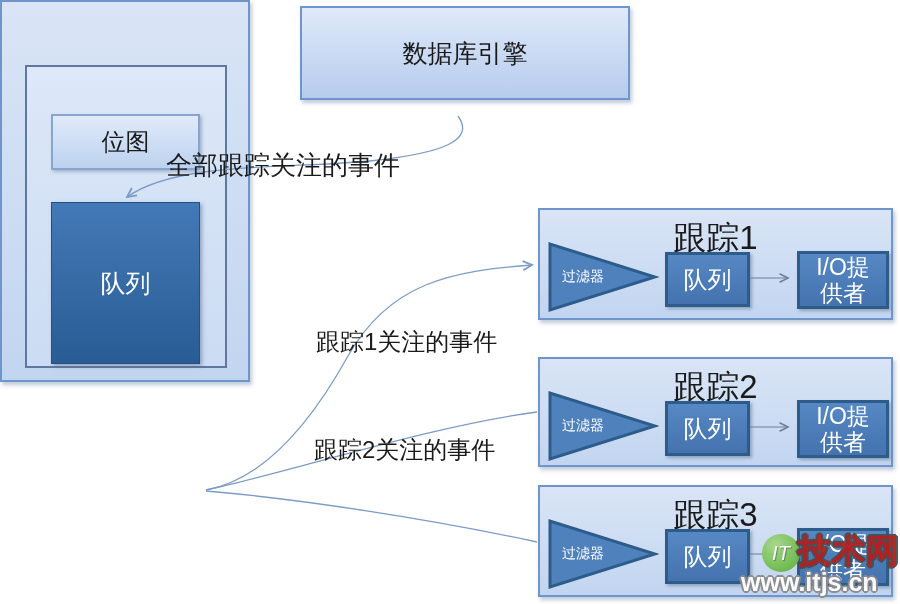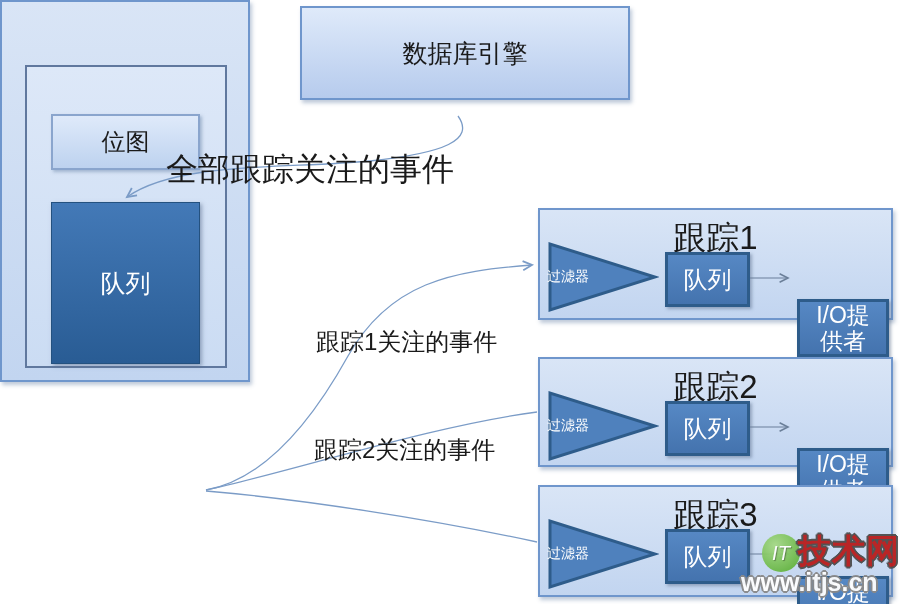--- a/index.html
+++ b/index.html
@@ -45,30 +45,30 @@
     border:1px solid #24517f;color:var(--text-light);font-size:25px;
     box-shadow:2px 2px 4px rgba(90,110,140,.55);}
 
   .trace{position:absolute;left:538px;width:355px;height:112px;
     background:linear-gradient(180deg,var(--panel-top),var(--panel-bottom));
     border:2px solid var(--light-border);
     box-shadow:2px 3px 4px rgba(110,135,170,.45);z-index:1;}
   .trace-title{position:absolute;left:0;top:6px;width:100%;text-align:center;font-size:33px;}
   .tri-svg{position:absolute;left:7px;top:31px;width:112px;height:72px;}
   .tri-poly{fill:var(--shape-fill);stroke:var(--shape-border);stroke-width:3;}
-  .filter-label{position:absolute;left:7px;top:58px;color:var(--text-light);font-size:14px;z-index:2;}
+  .filter-label{position:absolute;left:22px;top:58px;color:var(--text-light);font-size:14px;z-index:2;}
   .tqueue{left:125px;top:42px;width:85px;height:55px;
     background:linear-gradient(180deg,#5688c4,#4473ae);border:3px solid var(--shape-border);
     color:var(--text-light);font-size:24px;box-shadow:2px 2px 3px rgba(90,110,140,.5);}
   .tio{left:257px;top:41px;width:92px;height:58px;flex-direction:column;line-height:26px;
     background:linear-gradient(180deg,#5688c4,#4473ae);border:3px solid var(--shape-border);
-    color:var(--text-light);font-size:23px;box-shadow:2px 2px 3px rgba(90,110,140,.5);margin-top:48px;}
+    color:var(--text-light);font-size:23px;box-shadow:2px 2px 3px rgba(90,110,140,.5);}
 
   .flow-label{position:absolute;font-size:24px;color:var(--text-dark);z-index:3;white-space:nowrap;}
-  .flow-label.main{left:166px;top:148px;font-size:32px;}
+  .flow-label.main{left:166px;top:148px;font-size:26px;}
   .flow-label.ev1{left:316px;top:326px;}
   .flow-label.ev2{left:314px;top:434px;}
   .flow-label.ev3{left:314px;top:504px;}
 
   .watermark{position:absolute;left:740px;top:518px;width:160px;height:86px;z-index:4;opacity:.95;}
   .wm-badge{position:absolute;left:22px;top:16px;width:38px;height:38px;border-radius:50%;
     background:radial-gradient(circle at 35% 30%,#a6d988,var(--watermark-green));
     color:#fff;font-style:italic;font-weight:normal;font-size:20px;
     display:flex;align-items:center;justify-content:center;
     text-shadow:1px 1px 1px rgba(0,0,0,.35);}

